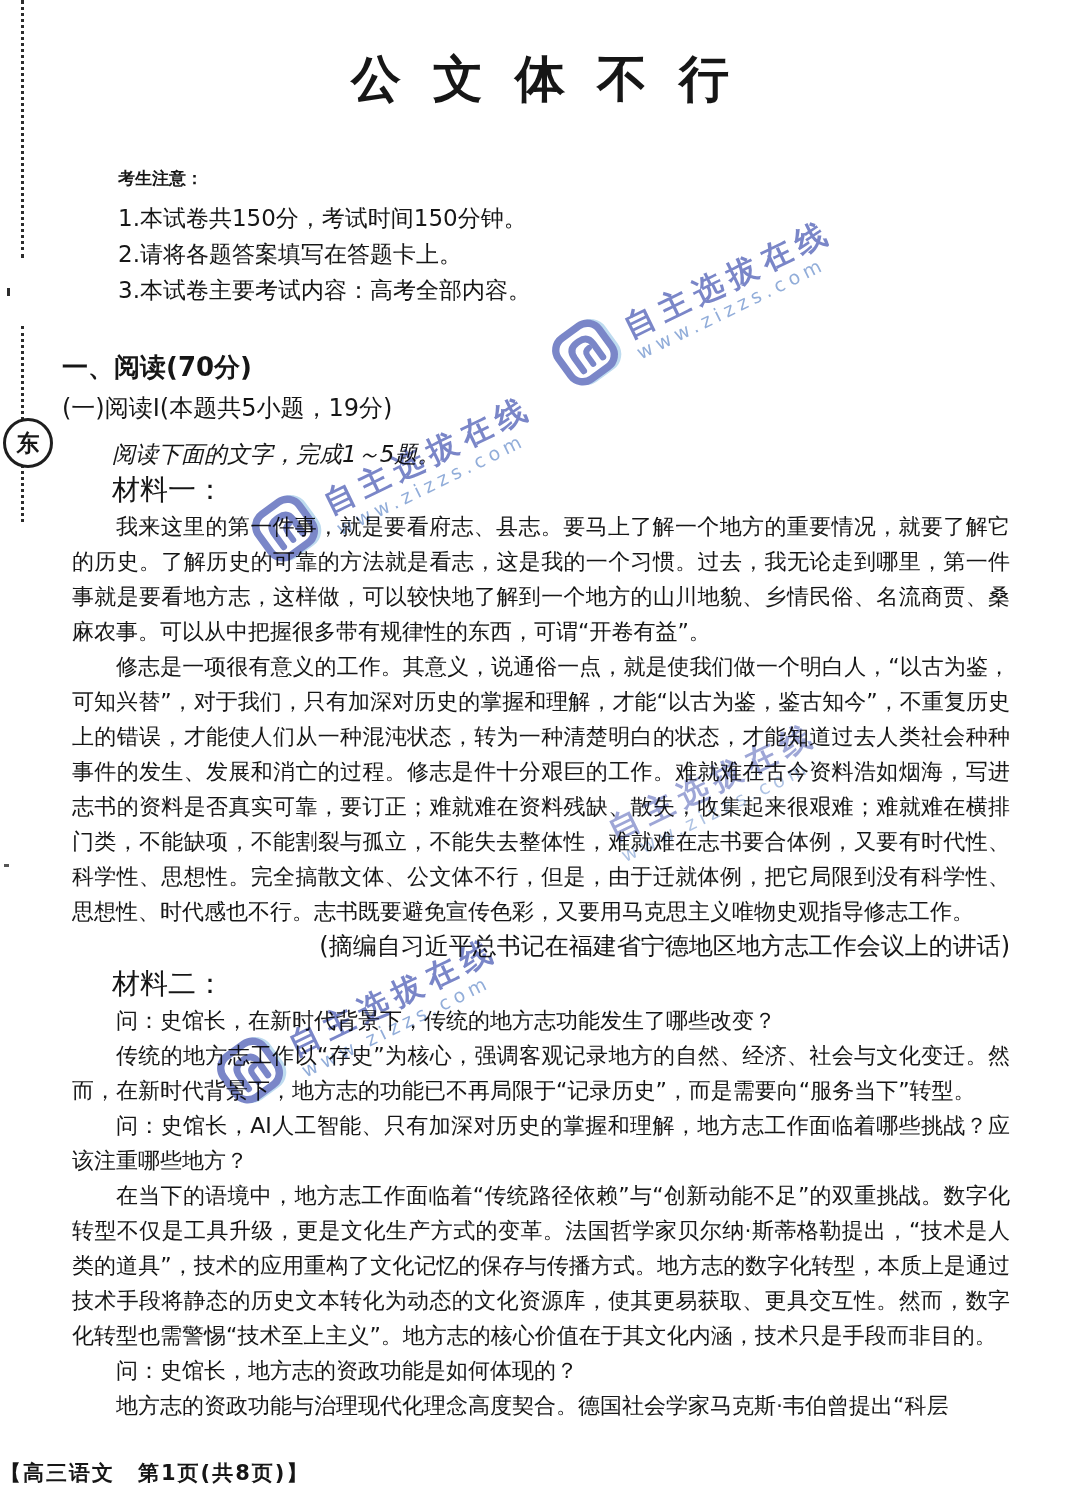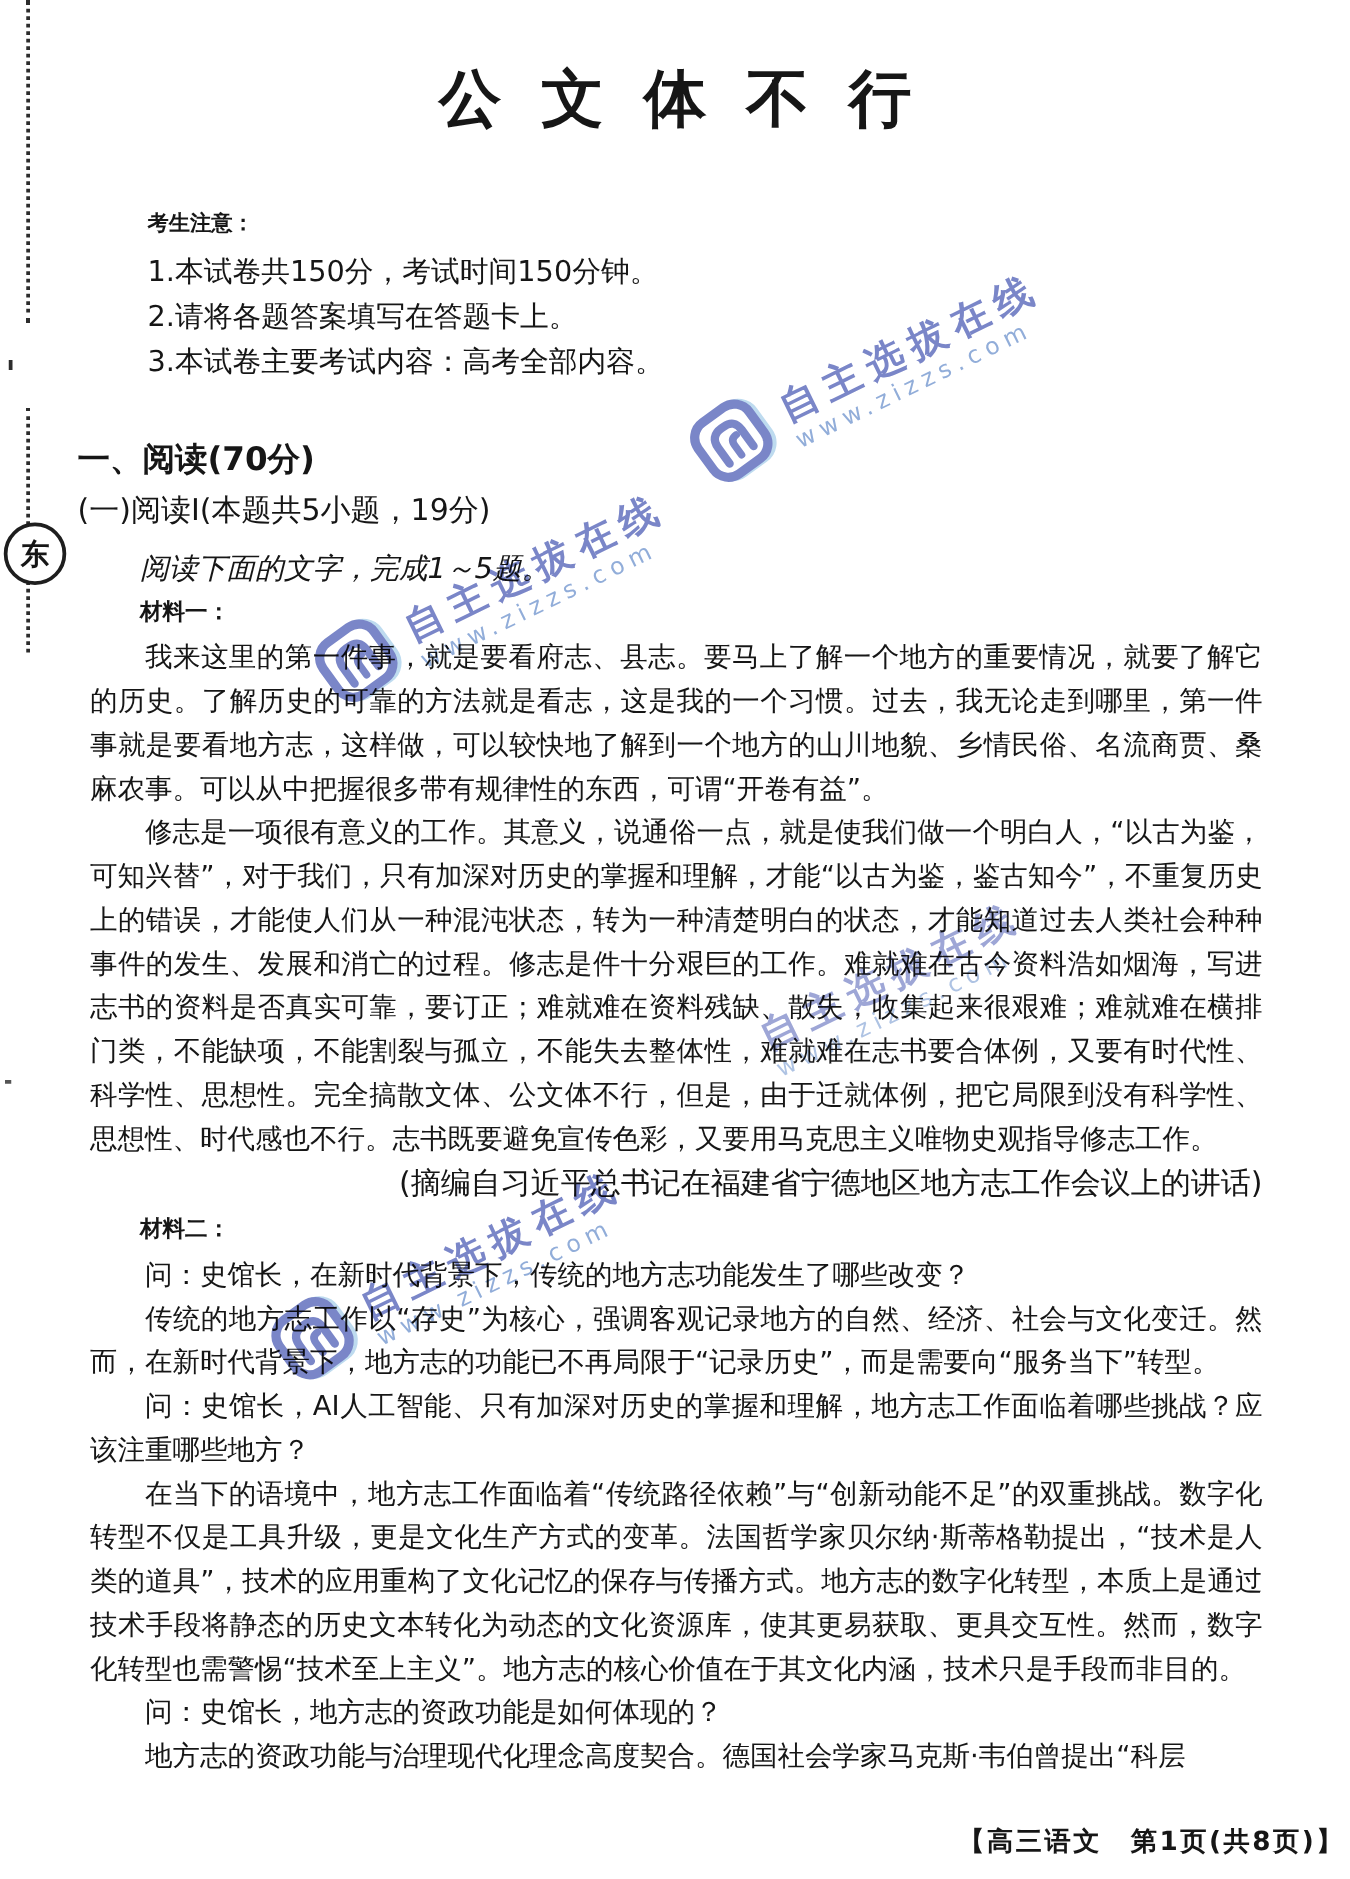--- a/index.html
+++ b/index.html
@@ -49,36 +49,36 @@
     position:relative;z-index:2;
   }
   .notice{margin:54px 0 0 118px;position:relative;z-index:2;}
   .notice-head{font-size:17px;font-weight:bold;margin-bottom:10px;}
   .notice-items{list-style:none;margin:0;padding:0;font-size:23px;line-height:36px;}
   .notice-item{margin:0;}
 
   .sec-head{margin:42px 0 0 62px;font-size:26px;font-weight:bold;position:relative;z-index:2;}
   .sec-sub{margin:7px 0 15px 62px;font-size:24px;position:relative;z-index:2;}
   .sec-instruction{margin:7px 0 0 112px;font-size:23px;position:relative;z-index:2;font-style:italic;}
-  .mat-label{margin:3px 0 0 112px;font-size:18px;font-weight:bold;position:relative;z-index:2;line-height:34px;}
+  .mat-label{margin:3px 0 0 112px;font-size:28px;font-weight:normal;position:relative;z-index:2;line-height:34px;}
 
   .body-text{
     margin:2px 70px 0 72px;
     font-size:22px;line-height:35px;
     text-align:justify;position:relative;z-index:2;
   }
   .para{margin:0;text-indent:2em;}
   .citation{
     margin:0 70px 0 72px;font-size:24px;line-height:35px;
     text-align:right;position:relative;z-index:2;
   }
 
   .footer{
     position:absolute;left:0;right:4px;bottom:16px;
-    text-align:right;font-size:21px;font-weight:600;letter-spacing:2px;
+    text-align:left;font-size:21px;font-weight:600;letter-spacing:2px;
     z-index:2;
   }
 </style>
 </head>
 <body>
 
 <div class="page">
 
   <div class="fold-line fold-seg1"></div>
   <div class="fold-dot"></div>

